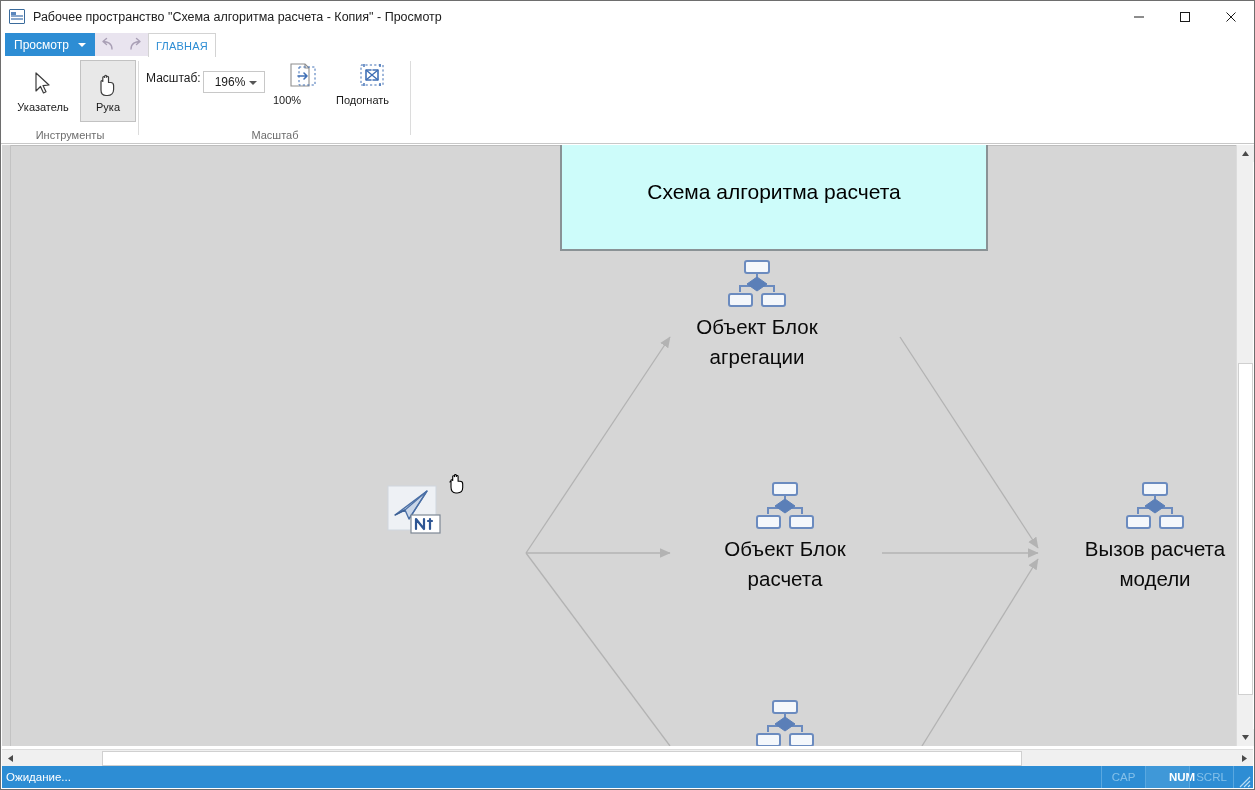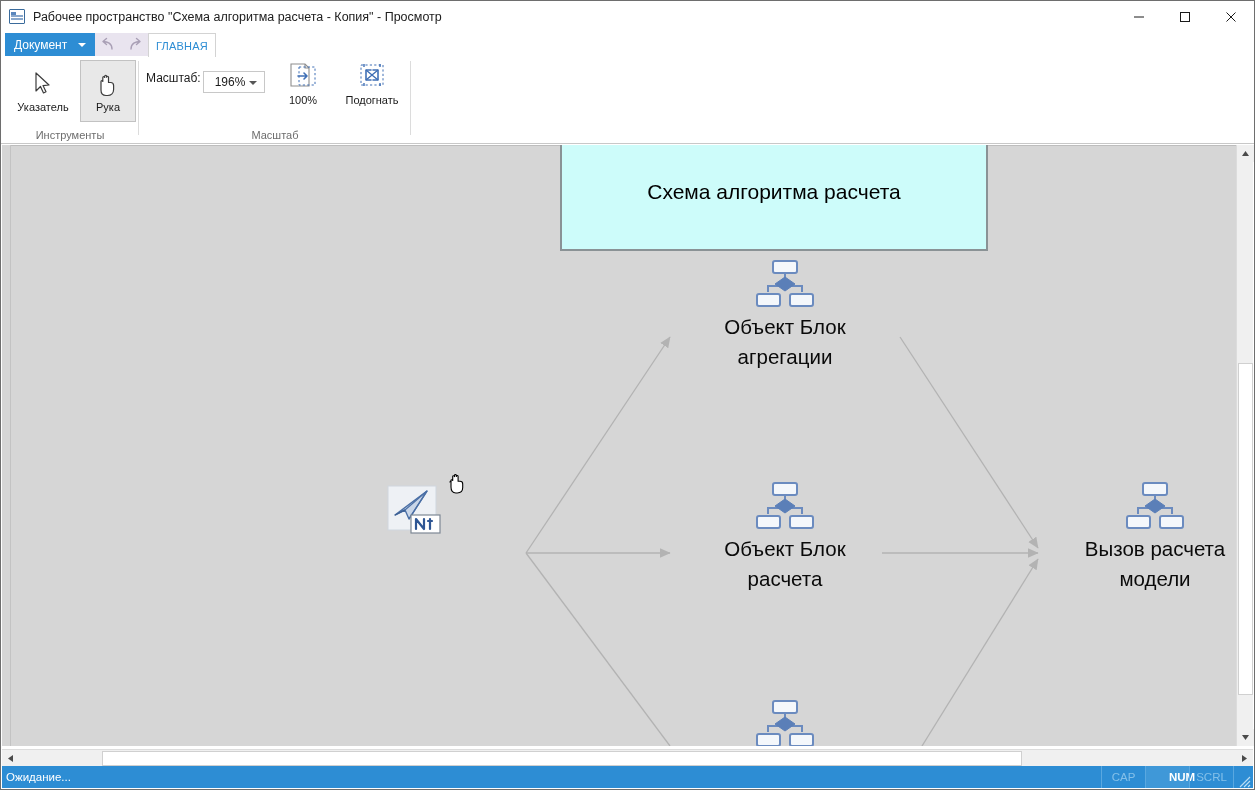--- a/index.html
+++ b/index.html
@@ -166,21 +166,21 @@
     width: 0; height: 0;
     border-left: 4px solid transparent;
     border-right: 4px solid transparent;
     border-top: 4px solid #565656;
   }
 
   .zbtn {
     position: absolute; top: 56px;
     width: 62px; height: 50px;
     display: flex; flex-direction: column;
-    align-items: center; justify-content: flex-start;
+    justify-content: flex-start;
     font-size: 11px; color: #1a1a1a;
     background: transparent; border: 1px solid transparent;
     padding-top: 0px;
   }
   .zbtn .glyph { height: 34px; display:flex; align-items:center; justify-content:center; }
 
   
   .canvas-wrap {
     position: absolute; left: 1px; top: 144px;
     width: 1251px; height: 601px;
@@ -329,21 +329,21 @@
         <svg width="12" height="12" viewBox="0 0 12 12">
           <line x1="1.5" y1="1.5" x2="10.5" y2="10.5" stroke="#1a1a1a" stroke-width="1"></line>
           <line x1="10.5" y1="1.5" x2="1.5" y2="10.5" stroke="#1a1a1a" stroke-width="1"></line>
         </svg>
       </div>
     </div>
   </div>
 
   <div class="tabstrip">
     <div class="doc-btn">
-      <span>Документ</span>
+      <span>Просмотр</span>
       <span class="caret"></span>
     </div>
     <div class="qat">
       <svg class="qat-ico" viewBox="0 0 20 18">
         <path d="M14 13 C14 7.5 9.5 5.5 5 5.5 M5 5.5 L8.5 2.5 M5 5.5 L8.5 8.5" fill="none" stroke="#a99fb5" stroke-width="1.4" stroke-linecap="round"></path>
       </svg>
       <svg class="qat-ico" viewBox="0 0 20 18">
         <path d="M6 13 C6 7.5 10.5 5.5 15 5.5 M15 5.5 L11.5 2.5 M15 5.5 L11.5 8.5" fill="none" stroke="#a99fb5" stroke-width="1.4" stroke-linecap="round"></path>
       </svg>
     </div>
@@ -437,21 +437,21 @@
 
         <line x1="898" y1="192" x2="1036" y2="403" stroke="#b3b3b3" stroke-width="1.3" marker-end="url(#ah)"></line>
         <line x1="880" y1="408" x2="1036" y2="408" stroke="#b3b3b3" stroke-width="1.3" marker-end="url(#ah)"></line>
         <line x1="920" y1="601" x2="1036" y2="414" stroke="#b3b3b3" stroke-width="1.3" marker-end="url(#ah)"></line>
       </svg>
 
       <div class="diagram-title" style="left:558px; top:-12px; width:428px; height:118px;">
         <span>Схема алгоритма расчета</span>
       </div>
 
-      <div class="node" style="left:682px; top:115px; width:202px;">
+      <div class="node" style="left:654px; top:115px; width:202px;">
         <svg class="node-icon" width="62" height="48" viewBox="0 0 62 48">
           <path d="M31 13 L31 21 M14 32 L14 26 L48 26 L48 32 M31 26 L31 21" fill="none" stroke="#6b8bbf" stroke-width="2"></path>
           <rect x="19" y="1" width="24" height="12" rx="2" fill="#f4f7fb" stroke="#6b8bbf" stroke-width="2"></rect>
           <path d="M31 17 L41 24 L31 31 L21 24 Z" fill="#5b7fb8" stroke="#5b7fb8" stroke-width="1"></path>
           <rect x="3" y="34" width="23" height="12" rx="2" fill="#f4f7fb" stroke="#6b8bbf" stroke-width="2"></rect>
           <rect x="36" y="34" width="23" height="12" rx="2" fill="#f4f7fb" stroke="#6b8bbf" stroke-width="2"></rect>
         </svg>
         <div class="node-label"><span>Объект Блок</span>
 <span>агрегации</span></div>
       </div>

